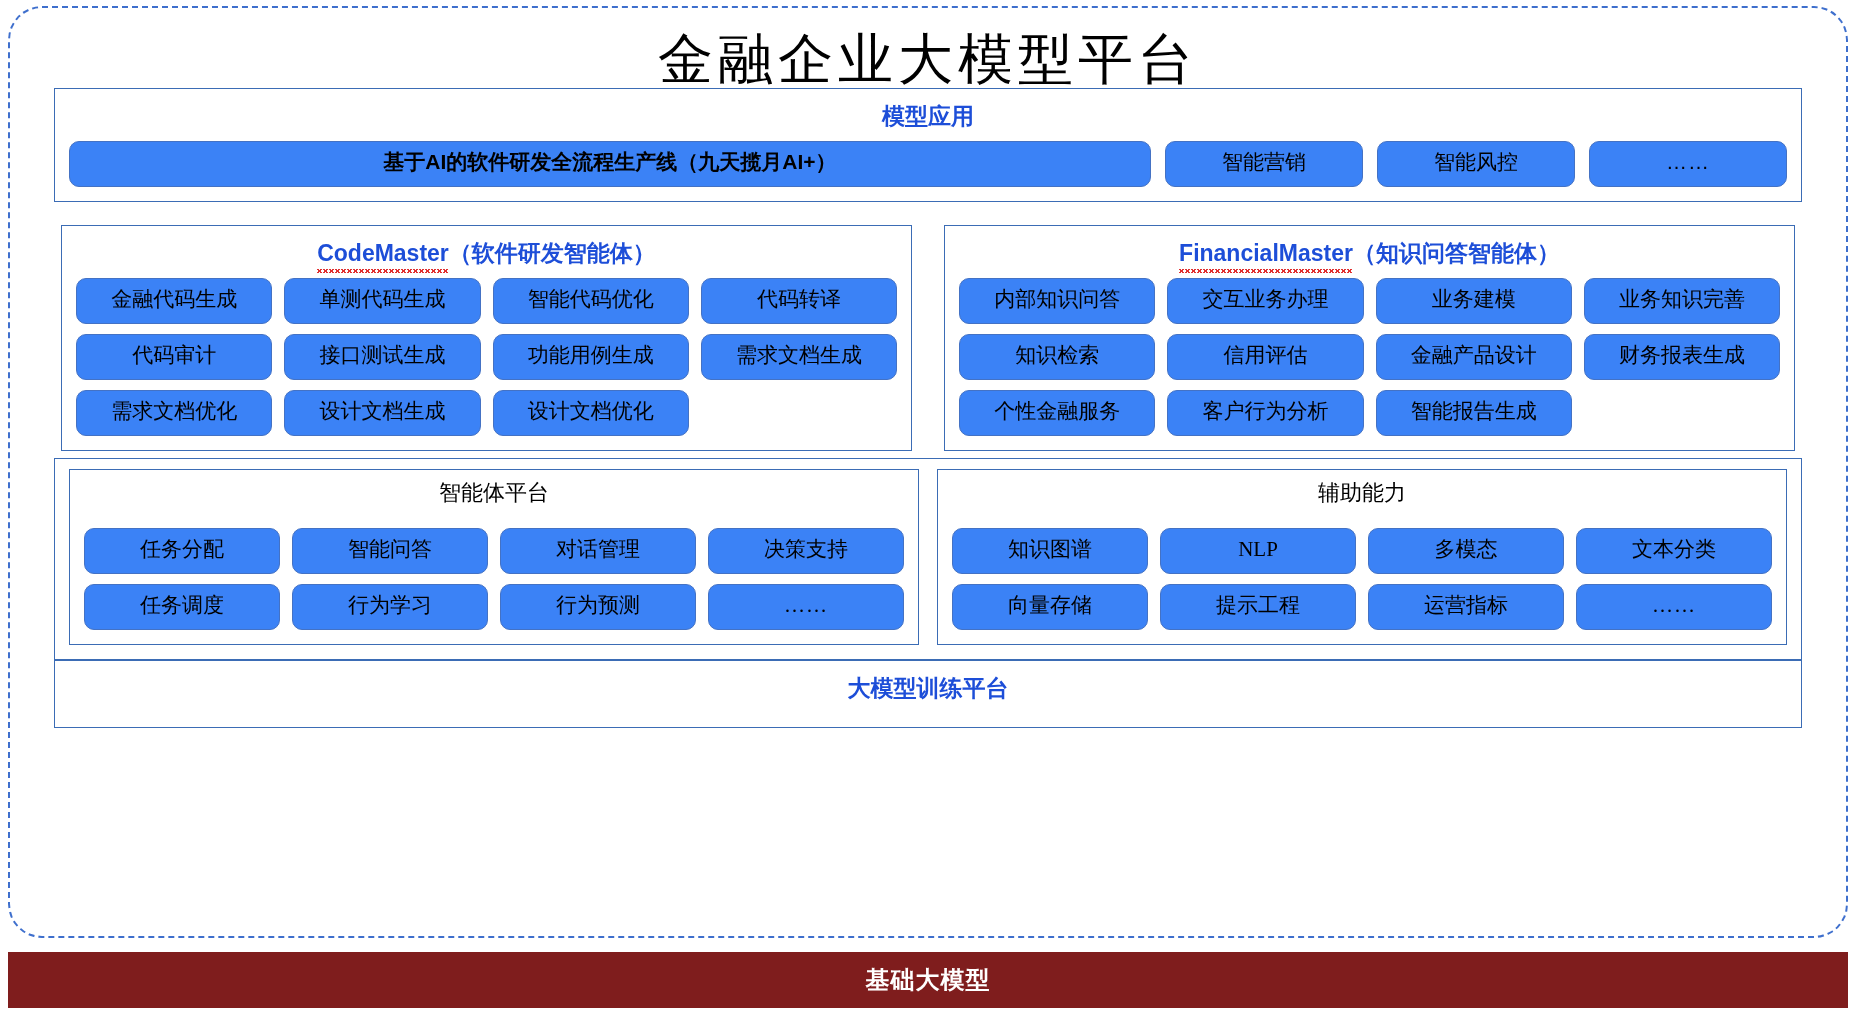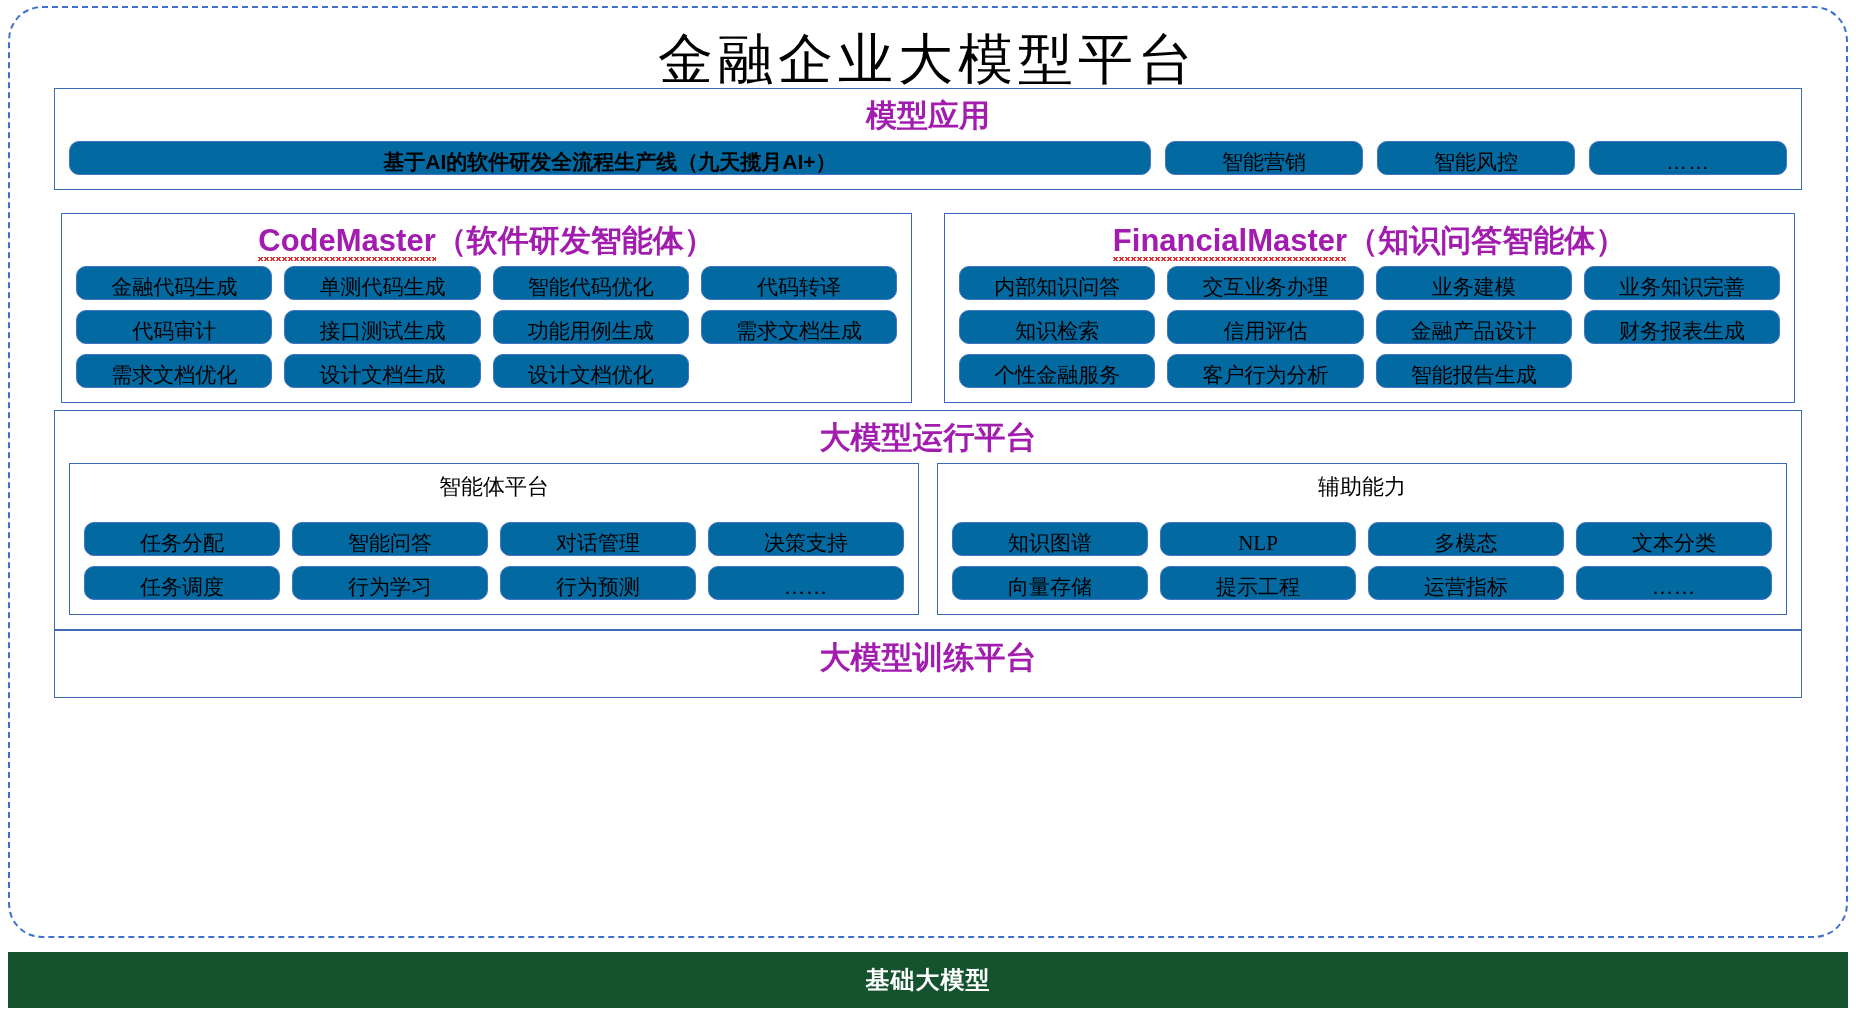--- a/index.html
+++ b/index.html
@@ -51,23 +51,23 @@
     box-sizing: border-box;
     border: 1.6px solid #3b6cb5;
     background: #ffffff;
     margin: 0 44px;
     padding: 10px 14px 14px 14px;
   }
   .panel + .panel { }
 
   .panel-title {
     text-align: center;
-    font-size: 31px;
+    font-size: 23px;
     font-weight: bold;
-    color: #a21caf;
+    color: #1d4ed8;
     line-height: 34px;
     margin-bottom: 8px;
   }
   .panel-title .latin {
     font-weight: bold;
     position: relative;
     display: inline-block;
   }
   
   .squiggle::after {
@@ -82,22 +82,22 @@
       linear-gradient(-45deg, transparent 40%, #e03030 40%, #e03030 60%, transparent 60%);
     background-size: 6px 4px;
     background-repeat: repeat-x;
   }
 
   
   .pill {
     box-sizing: border-box;
     border: 1.5px solid #4472c4;
     border-radius: 10px;
-    background: #0369a1;
-    height: 34px;
+    background: #3b82f6;
+    height: 46px;
     line-height: 40px;
     text-align: center;
     font-size: 21px;
     color: #000000;
     white-space: nowrap;
     overflow: hidden;
   }
   .pill.bold { font-weight: bold; }
   .pill.dots { letter-spacing: 1px; }
 
@@ -155,21 +155,21 @@
     gap: 10px 14px;
   }
 
   
   .foundation-bar {
     position: absolute;
     left: 8px;
     bottom: 16px;
     width: 1840px;
     height: 56px;
-    background: #14532d;
+    background: #7f1d1d;
     color: #ffffff;
     font-size: 24px;
     font-weight: bold;
     text-align: center;
     line-height: 56px;
     letter-spacing: 1px;
   }
 </style>
 </head>
 <body>
@@ -222,21 +222,20 @@
           <div class="pill">财务报表生成</div>
           <div class="pill">个性金融服务</div>
           <div class="pill">客户行为分析</div>
           <div class="pill">智能报告生成</div>
         </div>
       </div>
 
     </div>
 
     <div class="panel">
-      <div class="panel-title">大模型运行平台</div>
       <div class="sub-panels">
 
         <div class="sub-panel">
           <div class="sub-title">智能体平台</div>
           <div class="grid4">
             <div class="pill">任务分配</div>
             <div class="pill">智能问答</div>
             <div class="pill">对话管理</div>
             <div class="pill">决策支持</div>
             <div class="pill">任务调度</div>

